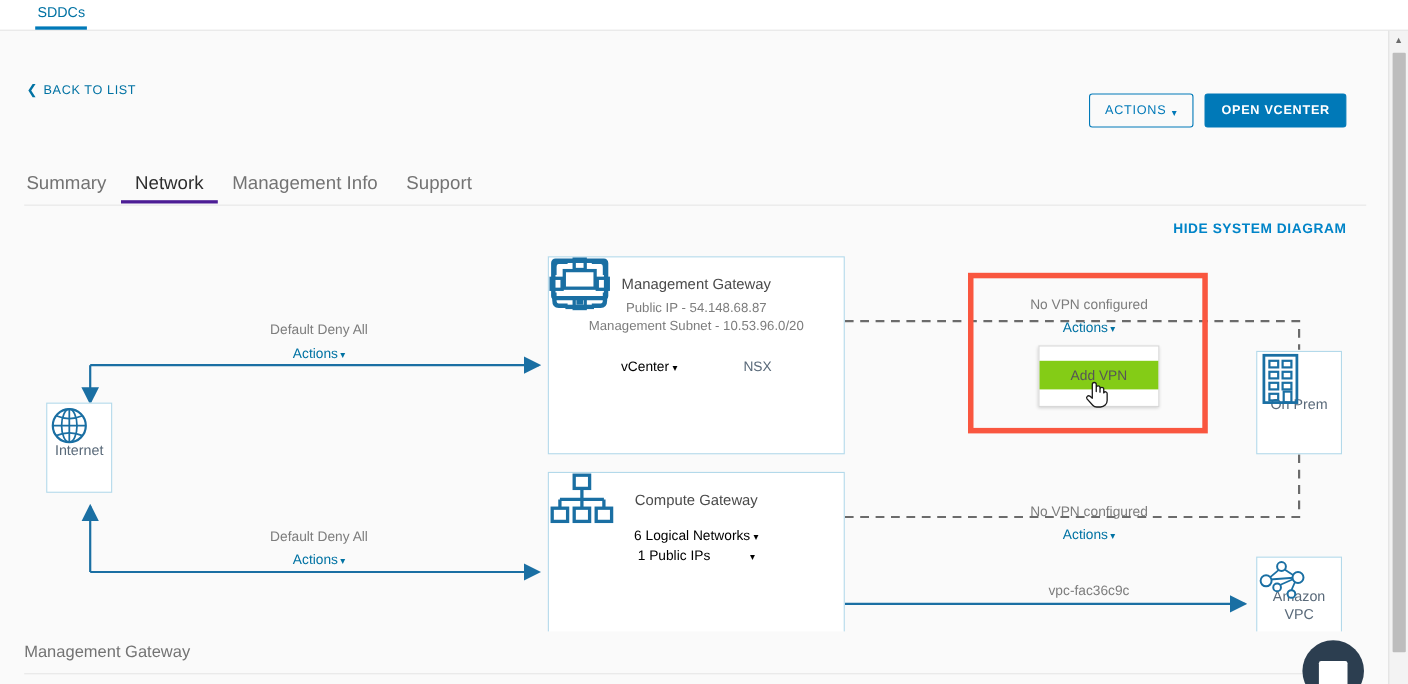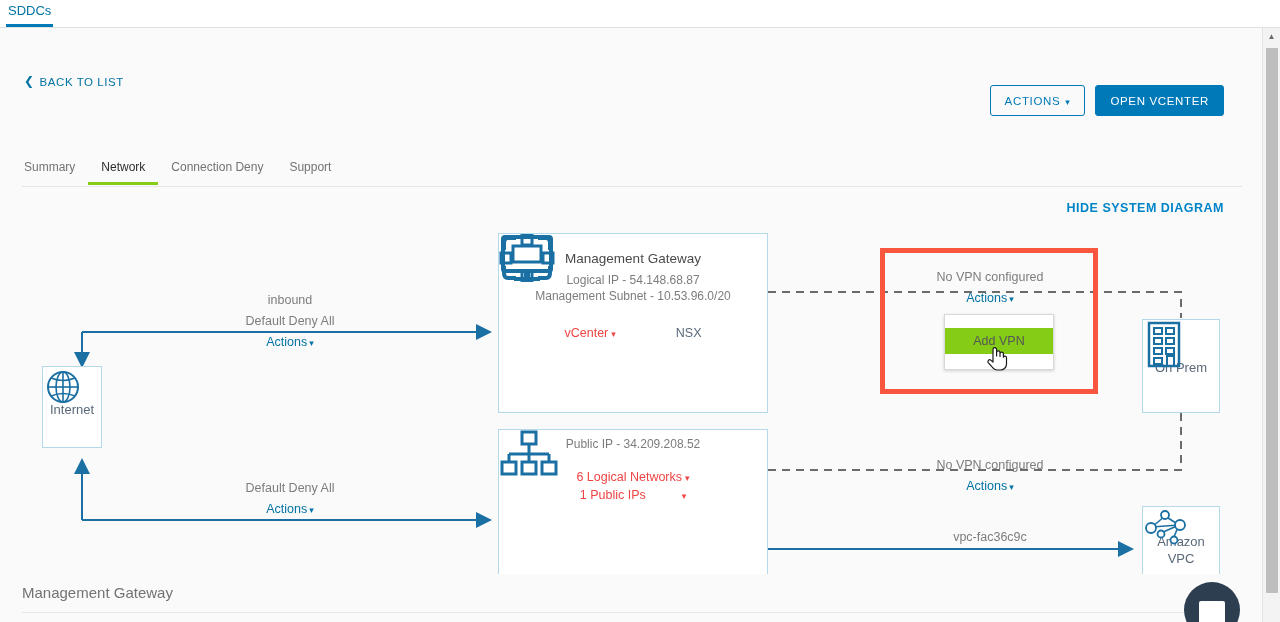--- a/index.html
+++ b/index.html
@@ -12,21 +12,21 @@
     color: #565656;
   }
 
   
   .topbar {
     height: 28px;
     background: #fff;
     border-bottom: 1px solid #e0e0e0;
     display: flex;
     align-items: flex-end;
-    padding-left: 6px;
+    padding-left: 32px;
     position: relative;
   }
   .topbar-tab {
     font-size: 13px;
     color: #0072a3;
     padding: 0 2px 6px 2px;
     border-bottom: 3px solid #0079b8;
     line-height: 14px;
     cursor: pointer;
   }
@@ -84,46 +84,46 @@
   .btn-outline {
     border: 1px solid #0079b8;
     color: #0079b8;
     background: transparent;
     gap: 5px;
   }
   .btn-primary {
     background: #0079b8;
     color: #fff;
     border: 1px solid #0079b8;
-    font-weight: normal;
+    font-weight: bold;
   }
   .caret { font-size: 9px; transform: translateY(1px); }
 
   
   .navtabs {
     position: absolute;
     left: 22px; top: 131px;
     width: 1220px;
     height: 28px;
     display: flex;
     align-items: flex-start;
     gap: 0;
     border-bottom: 1px solid #e6e6e6;
   }
   .navtab {
-    font-size: 12px;
+    font-size: 17px;
     color: #737373;
     padding: 0 13px 7px 13px;
     cursor: pointer;
     line-height: 16px;
   }
   .navtab:first-child { padding-left: 2px; }
   .navtab.active {
     color: #2d2d2d;
-    border-bottom: 3px solid #84cc16;
+    border-bottom: 3px solid #4c1d95;
   }
 
   .hide-diagram {
     position: absolute;
     right: 38px; top: 173px;
     font-size: 12.5px;
     font-weight: bold;
     letter-spacing: .5px;
     color: #0084c8;
     cursor: pointer;
@@ -173,21 +173,21 @@
   }
   .gw-icons {
     display: flex; justify-content: center; align-items: flex-start;
     gap: 60px;
     margin-top: 14px;
   }
   .gw-ico-cell { display: flex; flex-direction: column; align-items: center; }
   .gw-ico-label {
     font-size: 12.5px;
     margin-top: 8px;
-    color: #ef4444;
+    color: #000000;
     cursor: pointer;
     display: flex; align-items: center; gap: 3px;
   }
   .gw-ico-label.plain { color: #5a6a7a; cursor: default; }
 
   .edge-label {
     position: absolute;
     text-align: center;
     font-size: 12.5px;
     color: #7d7d7d;
@@ -312,21 +312,21 @@
     <div class="btn btn-outline">
       <span>ACTIONS</span>
       <span class="caret">▾</span>
     </div>
     <div class="btn btn-primary">OPEN VCENTER</div>
   </div>
 
   <div class="navtabs">
     <div class="navtab">Summary</div>
     <div class="navtab active">Network</div>
-    <div class="navtab">Connection Deny</div>
+    <div class="navtab">Management Info</div>
     <div class="navtab">Support</div>
   </div>
 
   <div class="hide-diagram">HIDE SYSTEM DIAGRAM</div>
 
   <div class="diagram">
 
     <svg width="1262" height="378">
       <defs>
         <marker id="arrR" markerWidth="8" markerHeight="8" refX="7" refY="4" orient="auto">
@@ -356,38 +356,37 @@
         <ellipse cx="20" cy="20" rx="7" ry="15" fill="none" stroke="#1a6fa3" stroke-width="1.6"></ellipse>
         <line x1="5" y1="20" x2="35" y2="20" stroke="#1a6fa3" stroke-width="1.6"></line>
         <path d="M8,11 Q20,16 32,11" fill="none" stroke="#1a6fa3" stroke-width="1.6"></path>
         <path d="M8,29 Q20,24 32,29" fill="none" stroke="#1a6fa3" stroke-width="1.6"></path>
         <line x1="20" y1="5" x2="20" y2="35" stroke="#1a6fa3" stroke-width="1.6"></line>
       </svg>
       <div class="node-label" style="margin-top:4px;">Internet</div>
     </div>
 
     <div class="edge-label" style="left:190px; top:66px; width:200px;">
-      <div>inbound</div>
       <div>Default Deny All</div>
       <div class="edge-actions">
         <span>Actions</span><span class="caret">▾</span>
       </div>
     </div>
 
     <div class="edge-label" style="left:190px; top:254px; width:200px;">
       <div>Default Deny All</div>
       <div class="edge-actions">
         <span>Actions</span><span class="caret">▾</span>
       </div>
     </div>
 
     <div class="gwbox" style="left:498px; top:9px; width:270px; height:180px;">
       <div class="gw-title">Management Gateway</div>
       <div class="gw-sub">
-        <div>Logical IP - 54.148.68.87</div>
+        <div>Public IP - 54.148.68.87</div>
         <div>Management Subnet - 10.53.96.0/20</div>
       </div>
       <div class="gw-icons">
         <div class="gw-ico-cell">
           <svg width="56" height="48" viewBox="0 0 56 48">
             <rect x="4" y="3" width="48" height="34" rx="2" fill="none" stroke="#1a6fa3" stroke-width="4"></rect>
             <rect x="14" y="12" width="28" height="16" fill="none" stroke="#1a6fa3" stroke-width="3"></rect>
             <rect x="25" y="37" width="6" height="6" fill="#1a6fa3"></rect>
             <rect x="15" y="43" width="26" height="4" fill="#1a6fa3"></rect>
           </svg>
@@ -406,21 +405,21 @@
             <rect x="23" y="37" width="10" height="10" fill="none" stroke="#1a6fa3" stroke-width="3"></rect>
             <rect x="2" y="19" width="10" height="10" fill="none" stroke="#1a6fa3" stroke-width="3"></rect>
             <rect x="44" y="19" width="10" height="10" fill="none" stroke="#1a6fa3" stroke-width="3"></rect>
           </svg>
           <div class="gw-ico-label plain">NSX</div>
         </div>
       </div>
     </div>
 
     <div class="gwbox" style="left:498px; top:205px; width:270px; height:163px;">
-      <div class="gw-sub">Public IP - 34.209.208.52</div>
+      <div class="gw-title">Compute Gateway</div>
       <div class="gw-icons" style="margin-top:10px;">
         <div class="gw-ico-cell">
           <svg width="60" height="48" viewBox="0 0 60 48">
             <rect x="23" y="2" width="14" height="12" fill="none" stroke="#1a6fa3" stroke-width="3"></rect>
             <line x1="30" y1="14" x2="30" y2="24" stroke="#1a6fa3" stroke-width="3"></line>
             <line x1="10" y1="24" x2="50" y2="24" stroke="#1a6fa3" stroke-width="3"></line>
             <line x1="10" y1="24" x2="10" y2="32" stroke="#1a6fa3" stroke-width="3"></line>
             <line x1="30" y1="24" x2="30" y2="32" stroke="#1a6fa3" stroke-width="3"></line>
             <line x1="50" y1="24" x2="50" y2="32" stroke="#1a6fa3" stroke-width="3"></line>
             <rect x="3" y="32" width="14" height="12" fill="none" stroke="#1a6fa3" stroke-width="3"></rect>

